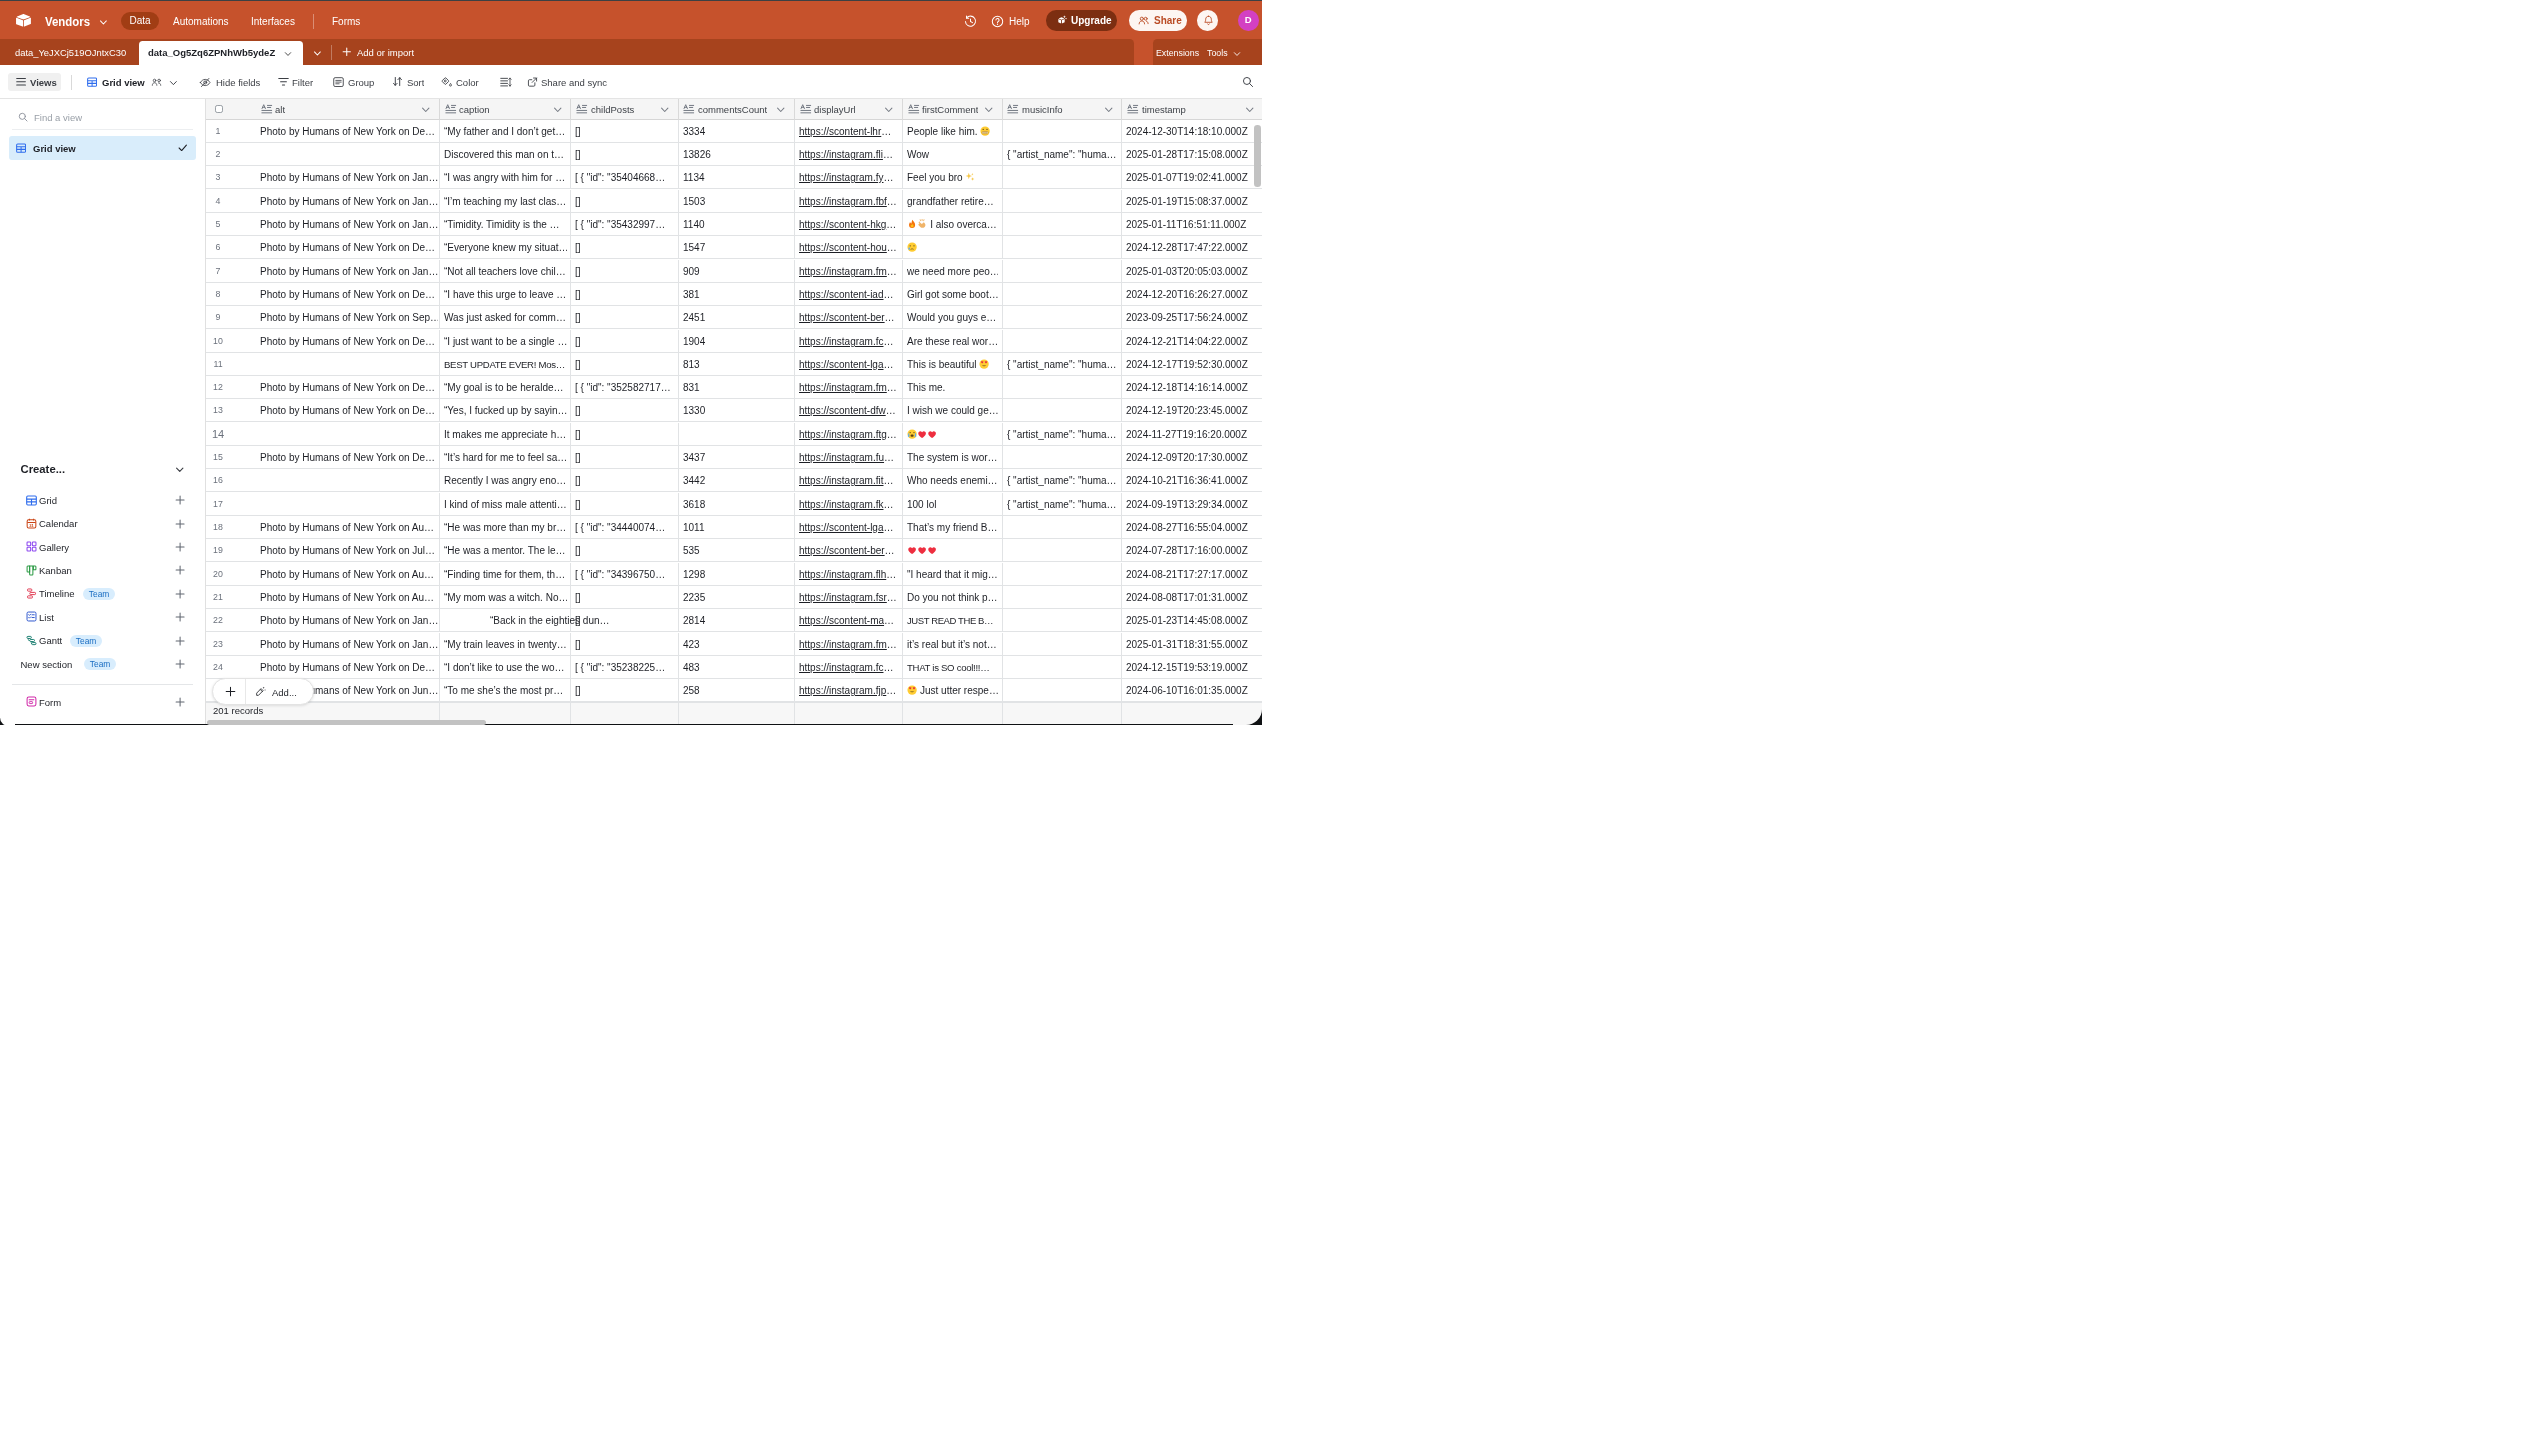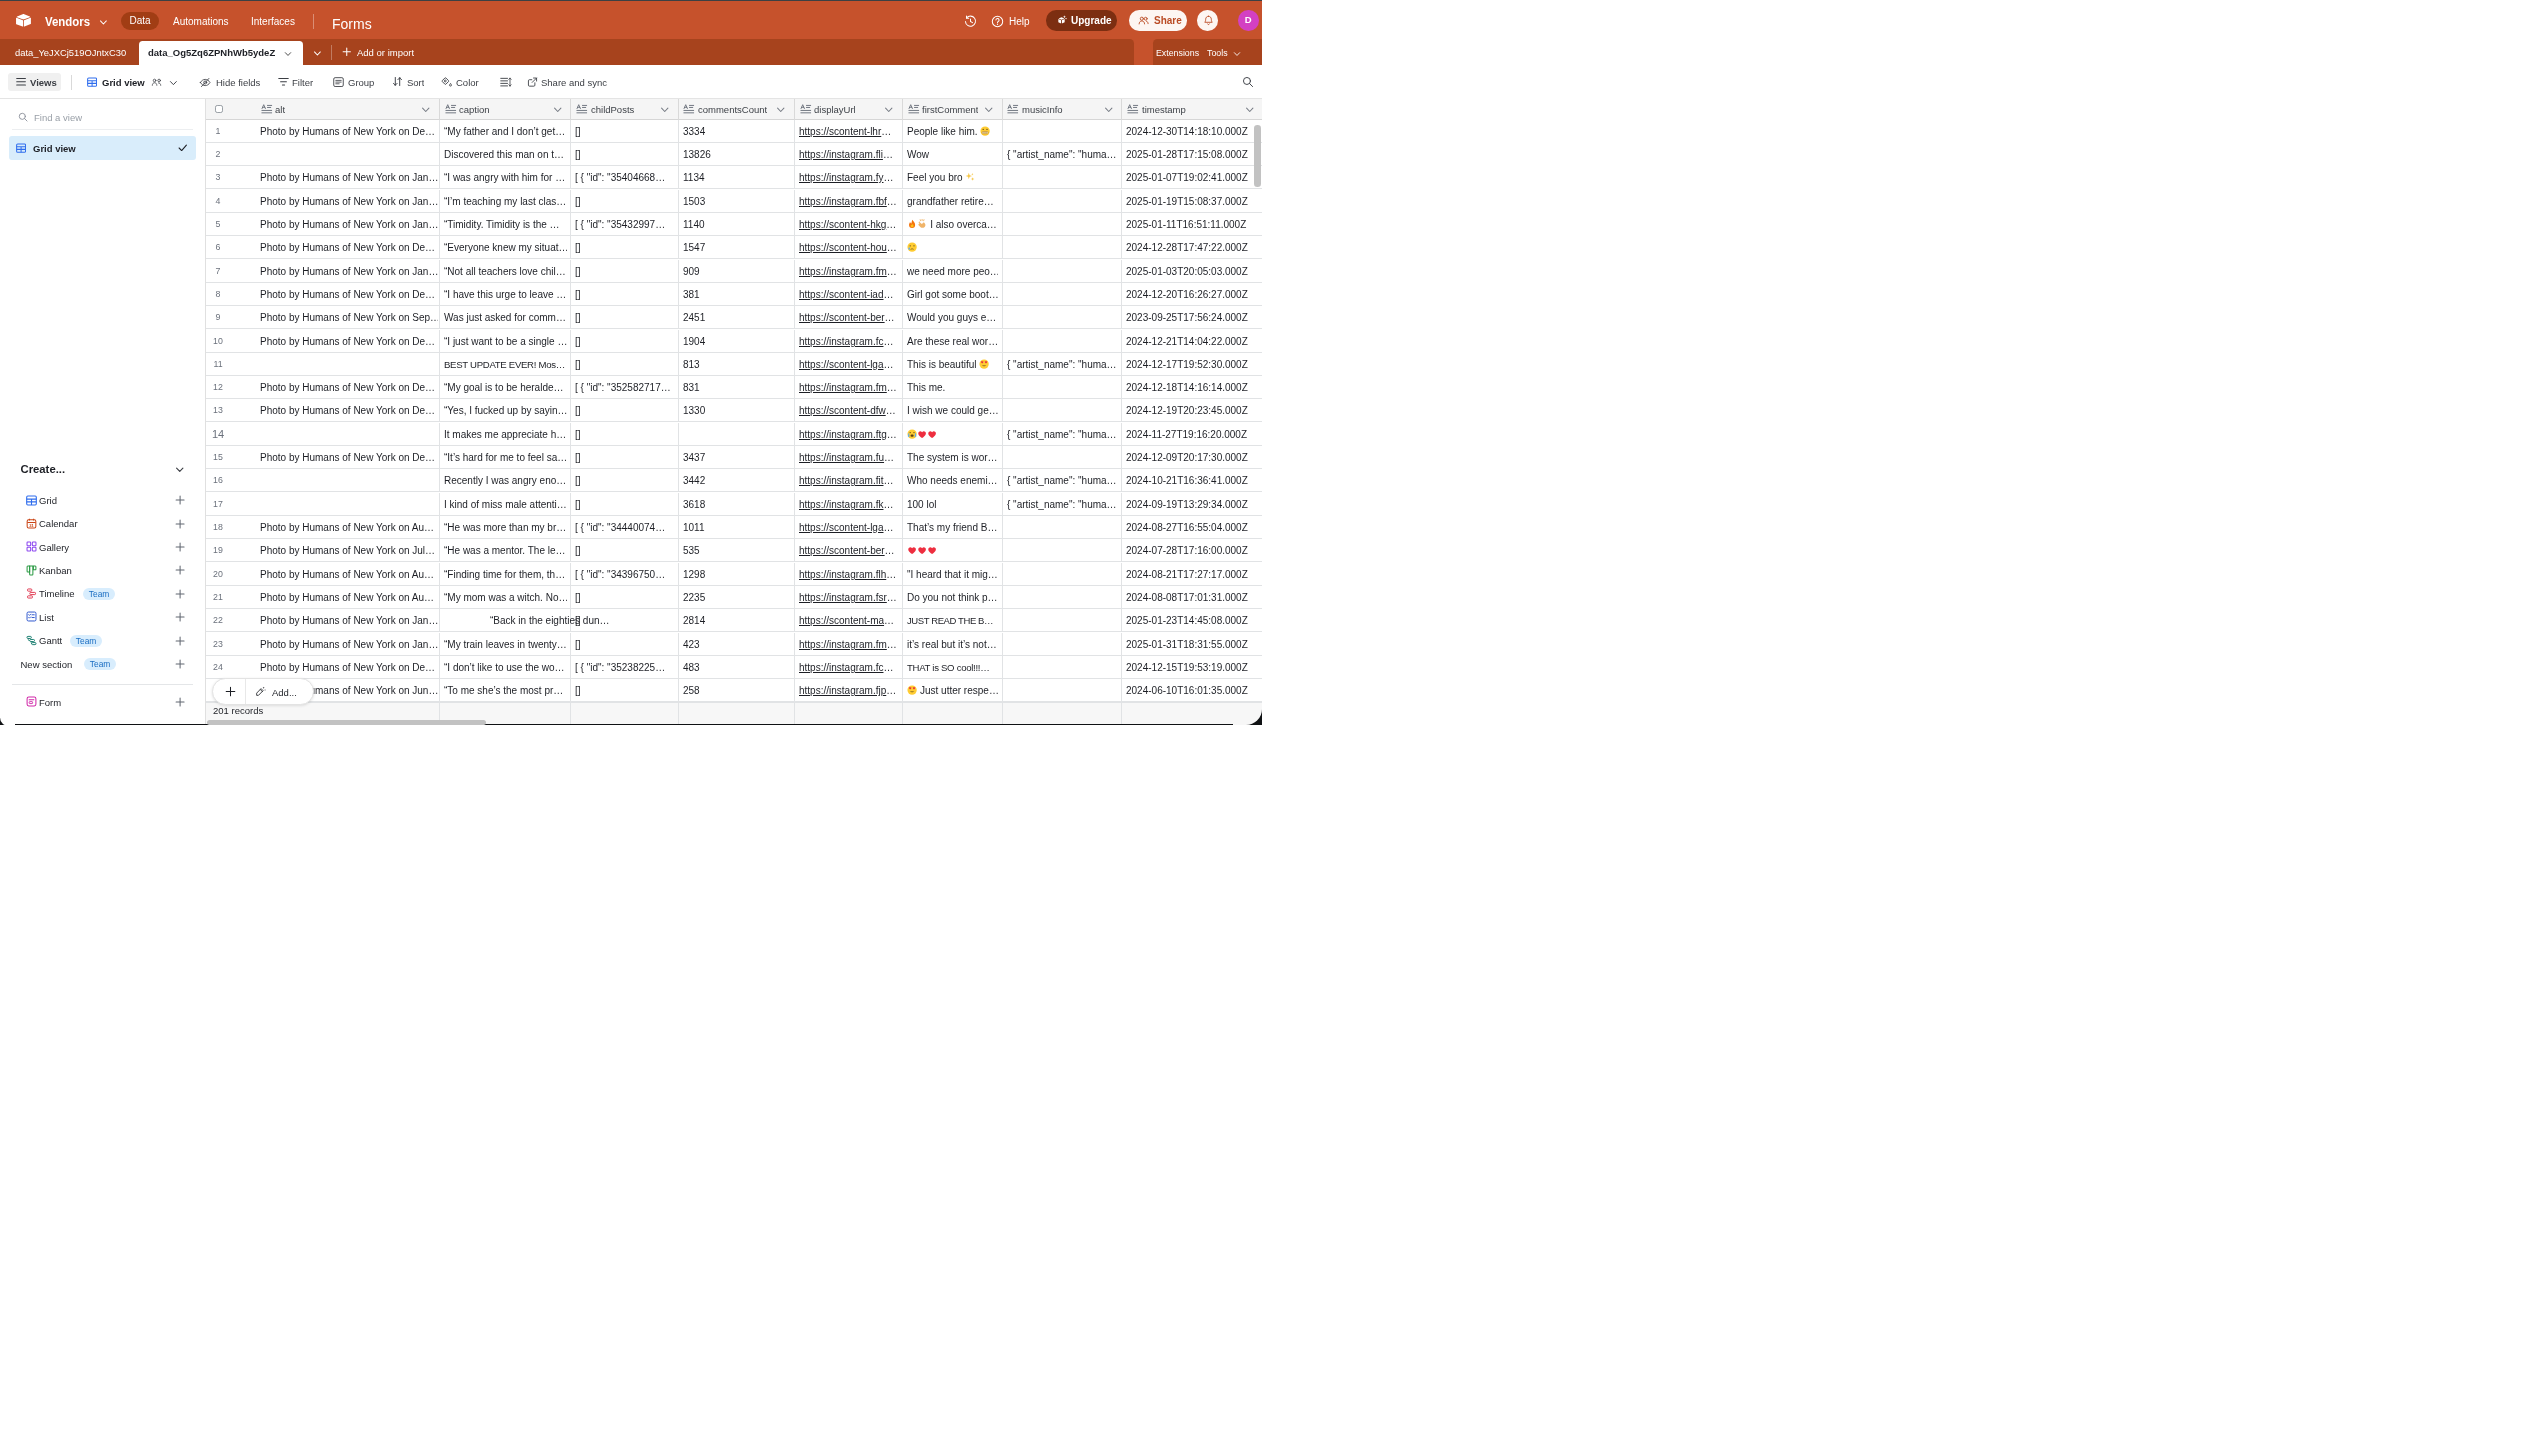--- a/index.html
+++ b/index.html
@@ -15,21 +15,21 @@
 <path fill="#fff" d="M104.4 89 L104.4 154.4 c0 3.2 3.2 5.3 6.1 4 L184.4 128.9 c1.7-0.7 2.7-2.3 2.7-4.1 L187.1 59.4 c0-3.2-3.2-5.3-6.1-4 L107.2 84.9 c-1.7 0.7-2.8 2.3-2.8 4.1Z"></path>
 </svg>
 <div class="abs nowrap" style="left:45px;top:14px;font-size:13px;font-weight:700;color:#fff;transform:scaleX(0.88);transform-origin:0 0;">Vendors</div>
 <svg class="abs" style="left:99px;top:17.5px;" width="8.8" height="8.8" viewBox="0 0 12 12">
       <path d="M2 4 L6 8.2 L10 4" stroke="#fff" stroke-width="1.4" fill="none" stroke-linecap="round" stroke-linejoin="round"></path>
     </svg>
 <div class="abs" style="left:121px;top:12.4px;width:38px;height:18px;border-radius:9.5px;background:#a13d14;color:#fff;font-size:10px;text-align:center;line-height:18px;">Data</div>
 <div class="abs nowrap" style="left:173px;top:16px;font-size:10px;color:#fff;">Automations</div>
 <div class="abs nowrap" style="left:251px;top:16px;font-size:10px;color:#fff;">Interfaces</div>
 <div class="abs" style="left:313px;top:14px;width:0.7px;height:14.6px;background:rgba(255,255,255,0.35);"></div>
-<div class="abs nowrap" style="left:332px;top:16px;font-size:14px;color:#fff;">Forms</div>
+<div class="abs nowrap" style="left:332px;top:16px;font-size:10px;color:#fff;">Forms</div>
 <svg class="abs" style="left:964px;top:14.6px;" width="13" height="13" viewBox="0 0 18 18" fill="none" stroke="#fff" stroke-width="1.4" stroke-linecap="round">
 <path d="M3.5 4.2 A7 7 0 1 1 2 9"></path>
       <path d="M3.5 1.5 L3.5 4.5 L6.5 4.5" stroke-linejoin="round"></path>
       <path d="M9 5.5 L9 9 L11.8 10.6"></path>
     </svg>
 <svg class="abs" style="left:991px;top:14.6px;" width="13" height="13" viewBox="0 0 18 18" fill="none">
       <circle cx="9" cy="9" r="7.2" stroke="#fff" stroke-width="1.4"></circle>
       <path d="M6.8 7a2.2 2.2 0 1 1 3.2 2c-.7.4-1 .8-1 1.5" stroke="#fff" stroke-width="1.4" fill="none" stroke-linecap="round"></path>
       <circle cx="9" cy="12.8" r="0.9" fill="#fff"></circle>
     </svg>

